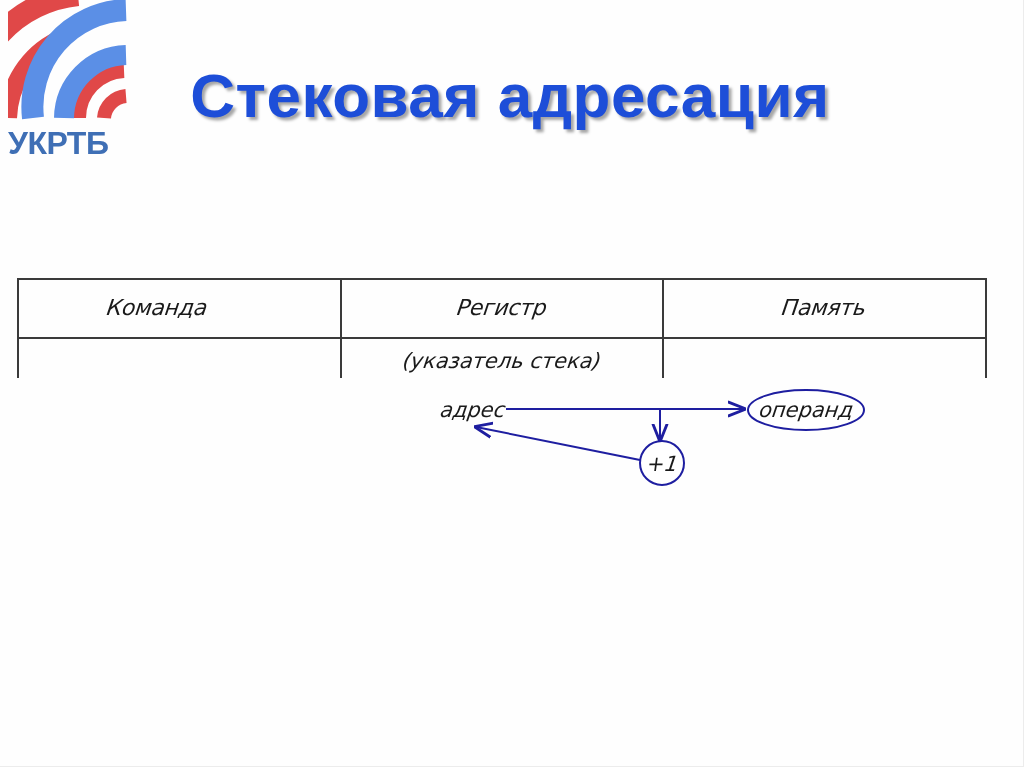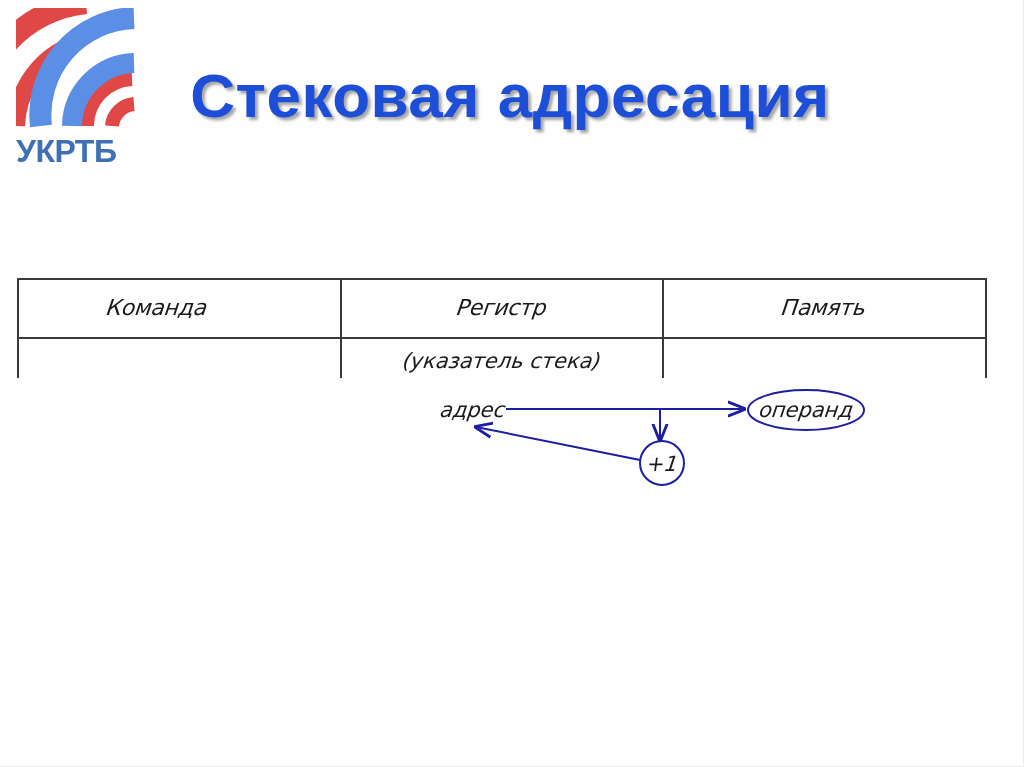--- a/index.html
+++ b/index.html
@@ -7,21 +7,21 @@
     width: 1024px; height: 767px; overflow: hidden;
     background: #ffffff;
     position: relative;
     font-family: "Liberation Sans", sans-serif;
   }
   .slide {
     position: absolute; left: 0; top: 0; width: 1023px; height: 766px;
     border-right: 1px solid #ececec; border-bottom: 1px solid #ececec;
     background: #fefefe;
   }
-  .logo { position: absolute; left: 16px; top: 0; width: 122px; height: 162px; margin-top: 8px; }
+  .logo { position: absolute; left: 8px; top: 0; width: 122px; height: 162px; }
   .logo-text {
     position: absolute; left: 0; top: 125px; width: 122px;
     font-family: "Liberation Sans", sans-serif; font-weight: bold;
     font-size: 32px; letter-spacing: -0.5px; color: #3f6fb5; line-height: 36px;
     white-space: nowrap;
   }
   .title {
     position: absolute; left: 160px; top: 58px; width: 700px; text-align: center;
     font-family: "Liberation Sans", sans-serif; font-weight: bold;
     font-size: 62px; line-height: 76px; color: #1d4ed8;

